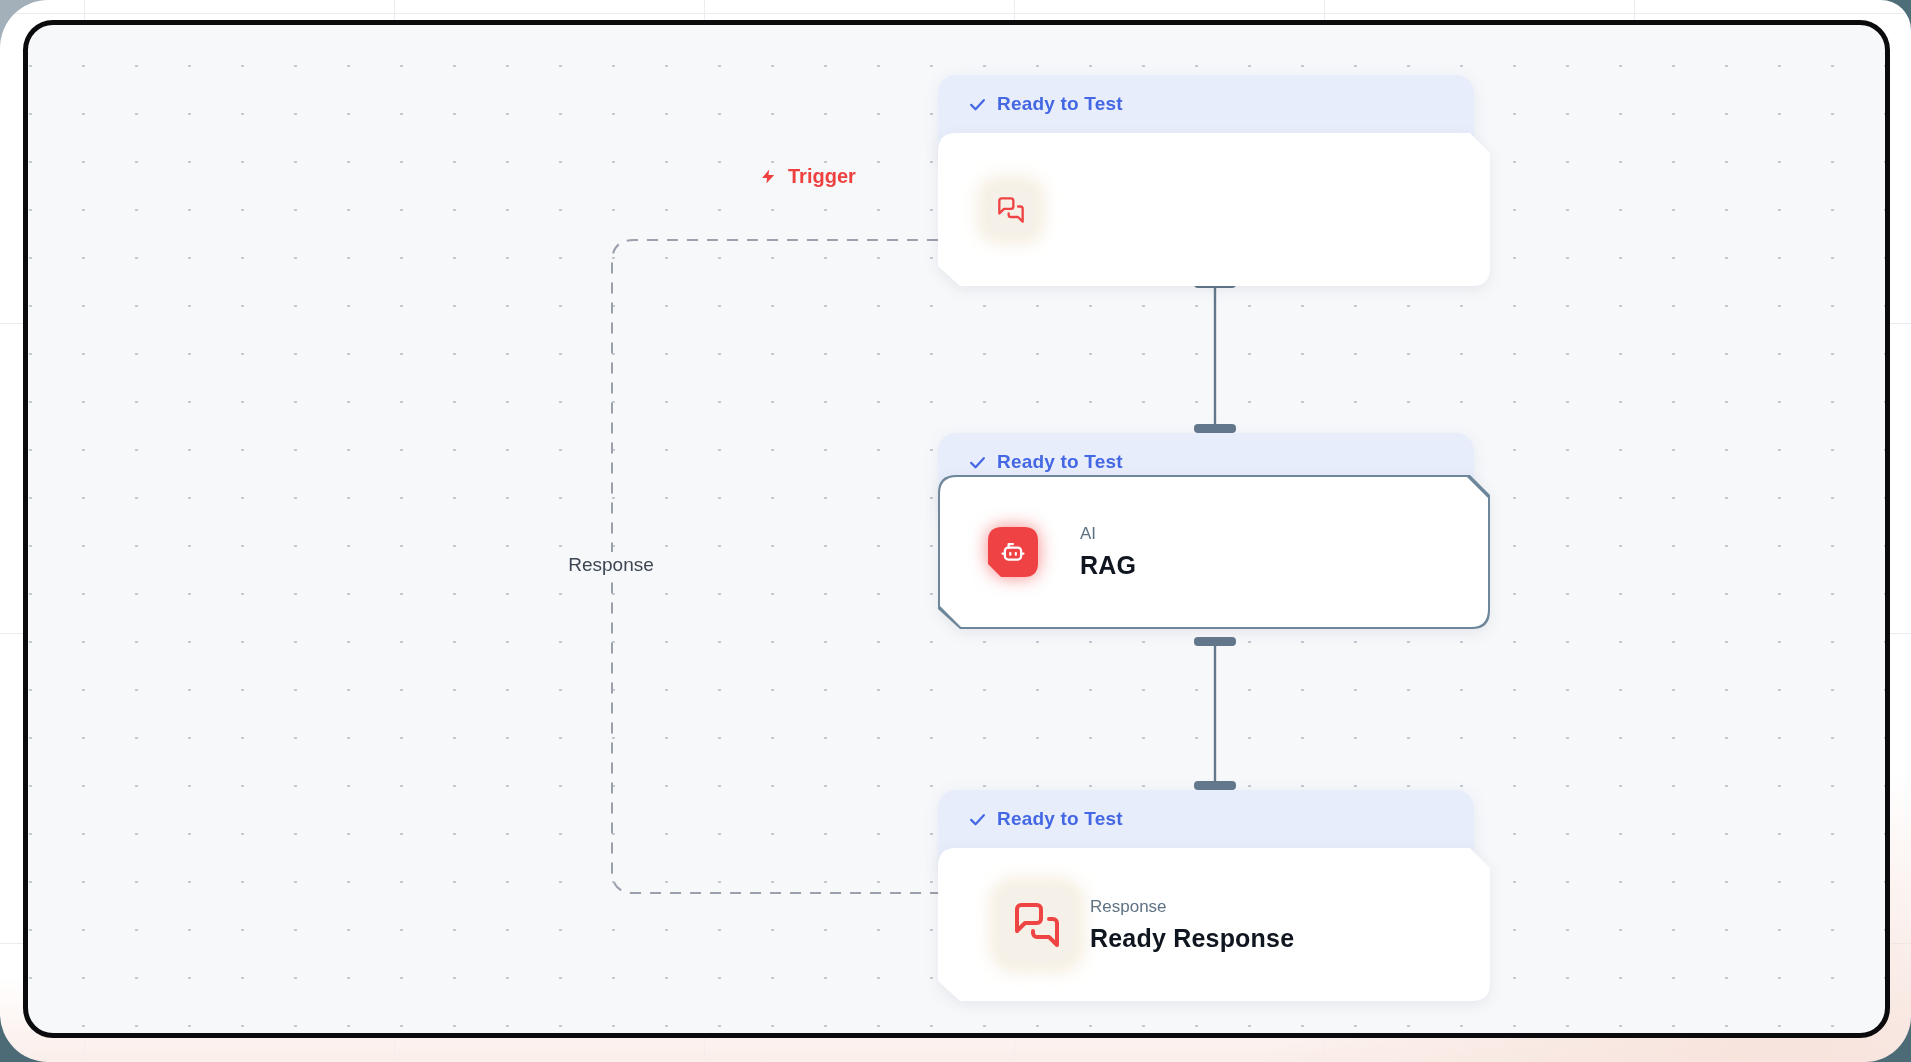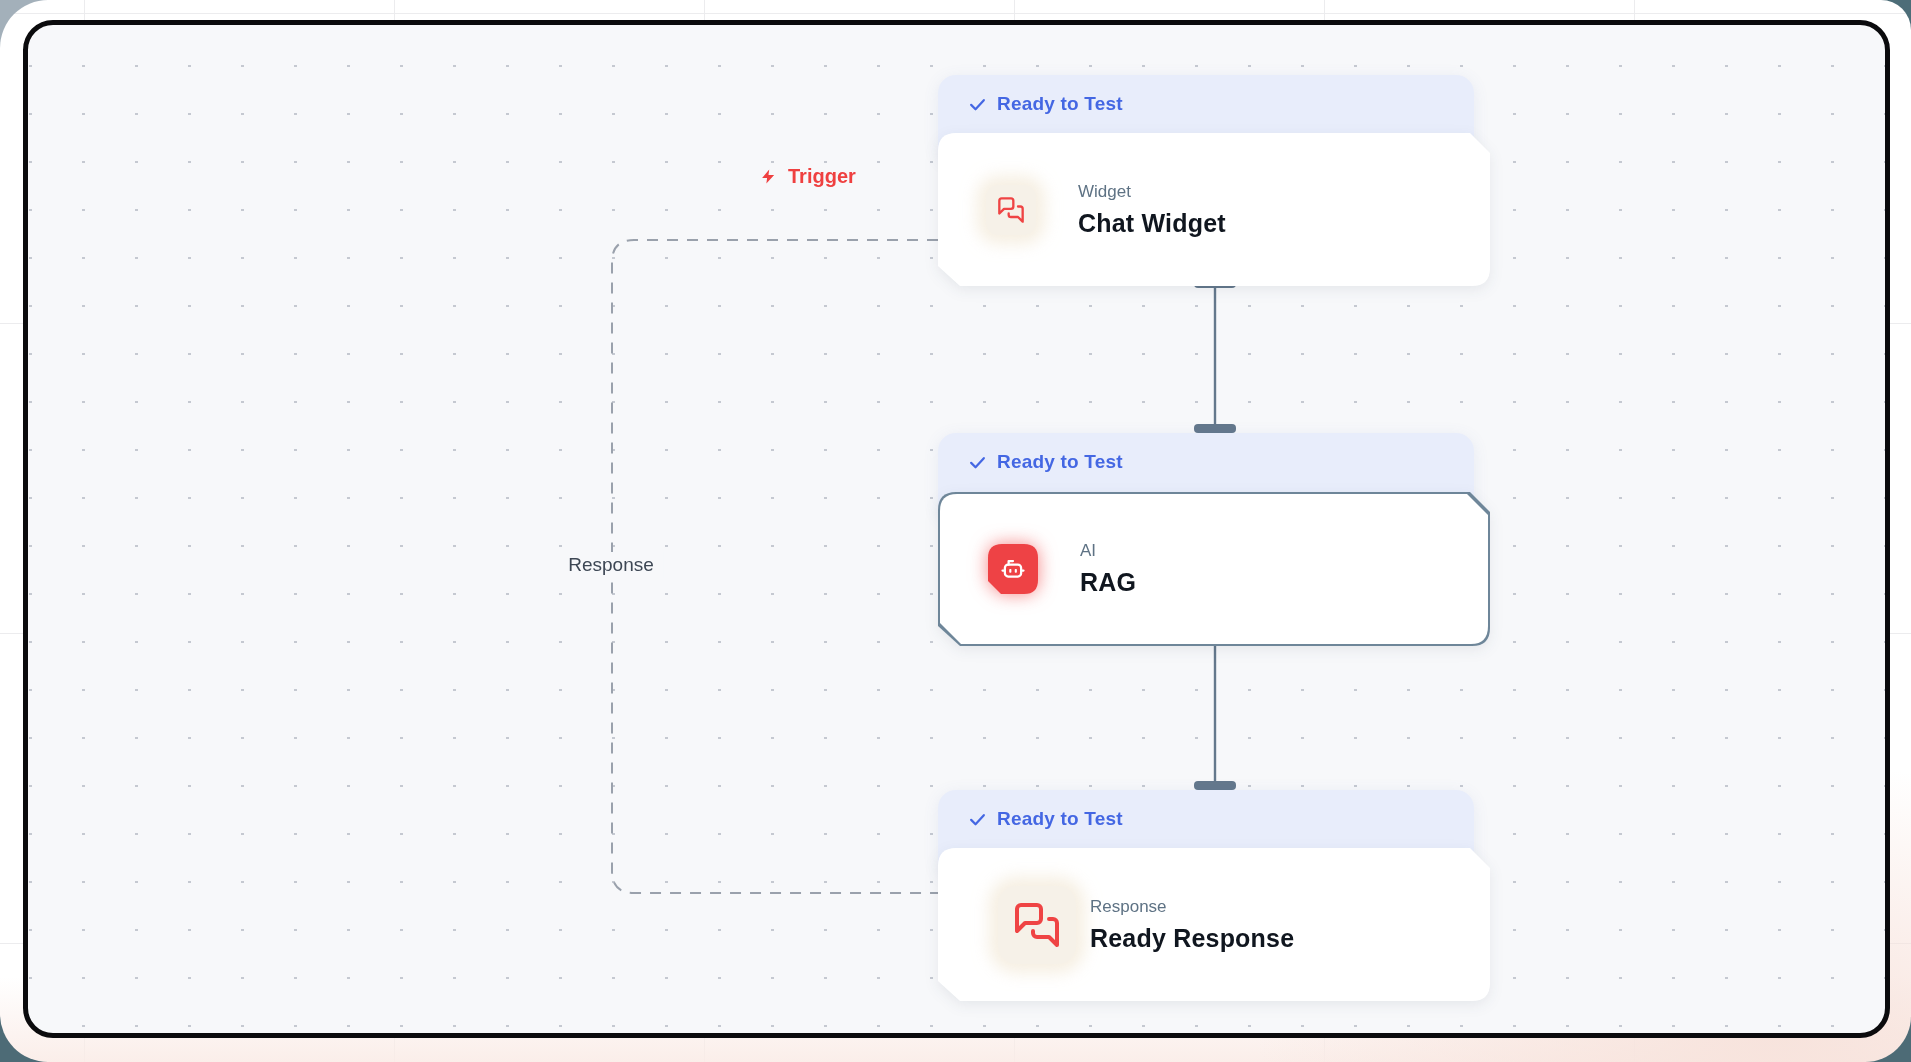--- a/index.html
+++ b/index.html
@@ -136,38 +136,34 @@
         </div>
       </div>
       <div class="card-wrap">
         <div class="card">
           <div class="icon-box">
             <svg width="28" height="28" viewBox="0 0 24 24" fill="none" stroke="#ef4444" stroke-width="2" stroke-linecap="round" stroke-linejoin="round">
               <path d="M14 9a2 2 0 0 1-2 2H6l-4 4V4c0-1.1.9-2 2-2h8a2 2 0 0 1 2 2z"></path>
               <path d="M18 9h2a2 2 0 0 1 2 2v11l-4-4h-6a2 2 0 0 1-2-2v-1"></path>
             </svg>
           </div>
-          <div class="ncol">
-            <span class="ntype">Widget</span>
-            <span class="ntitle">Chat Widget</span>
-          </div>
         </div>
       </div>
     </div>
 
     <div class="node" style="left:910px;top:408px;">
       <div class="badge">
         <div class="badge-inner">
           <svg width="19" height="19" viewBox="0 0 24 24">
             <path d="M4 12.5 9.5 18 20 6.5" fill="none" stroke="#4467e3" stroke-width="2.8" stroke-linecap="round" stroke-linejoin="round"></path>
           </svg>
           <span class="badge-text">Ready to Test</span>
         </div>
       </div>
-      <div class="card-wrap" style="top:59px;">
+      <div class="card-wrap" style="top:42px;">
         <div class="card-border">
           <div class="card">
             <div class="bot-glow">
               <div class="bot-box">
                 <svg width="30" height="30" viewBox="0 0 24 24" fill="none" stroke="#ffffff" stroke-width="1.8" stroke-linecap="round" stroke-linejoin="round">
                   <rect x="5.5" y="8.5" width="13" height="9.5" rx="2.6"></rect>
                   <path d="M8.5 8.5 V5.6 H12"></path>
                   <path d="M3.6 13.2 h1.9 M18.5 13.2 h1.9"></path>
                   <rect x="9" y="11.9" width="1.7" height="3" rx="0.6" fill="#ffffff" stroke="none"></rect>
                   <rect x="13.4" y="11.9" width="1.7" height="3" rx="0.6" fill="#ffffff" stroke="none"></rect>

